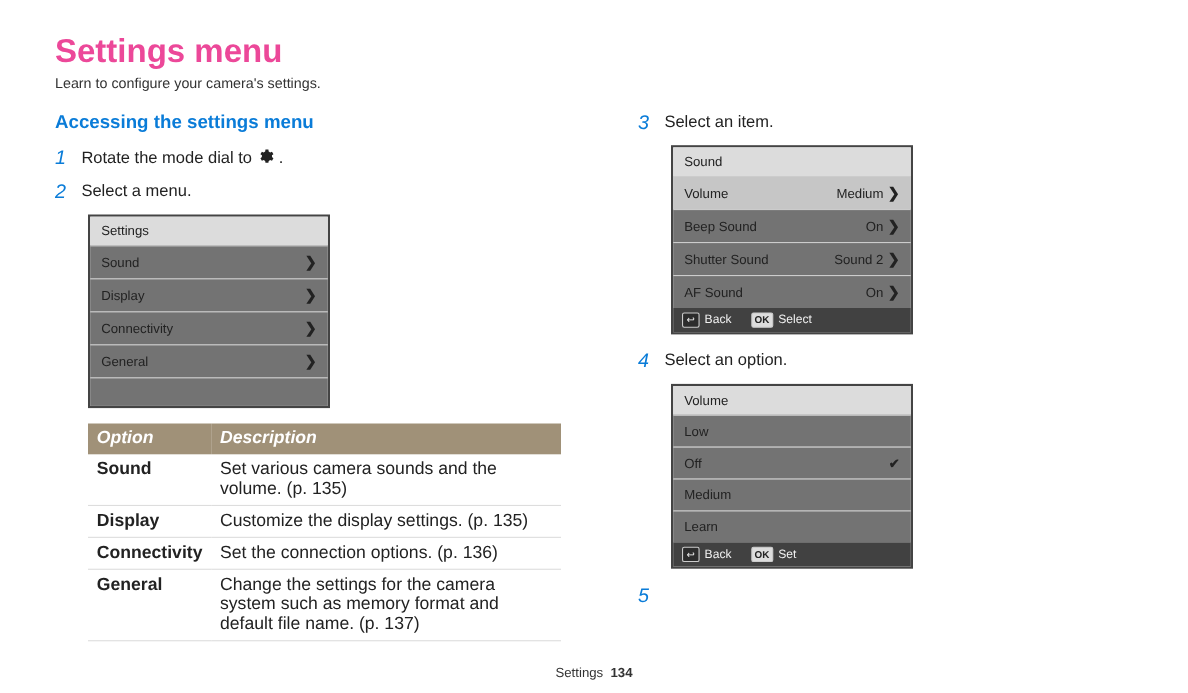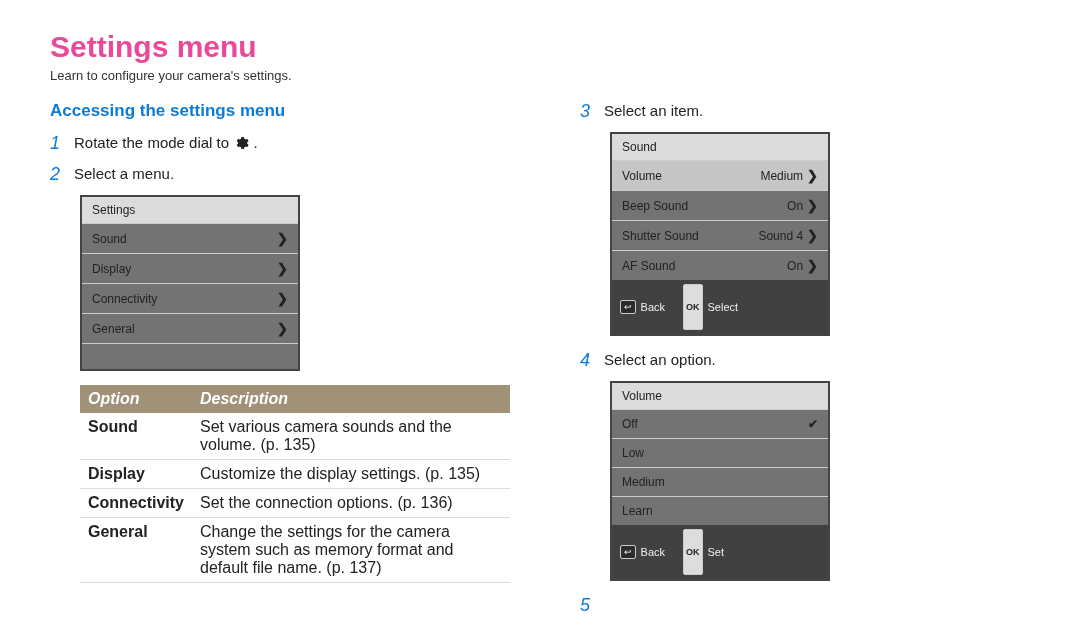--- a/index.html
+++ b/index.html
@@ -20,21 +20,21 @@
   .panel-header { background: #dcdcdc; padding: 6px 10px; color: #222; }
   .panel-row { display: flex; justify-content: space-between; align-items: center; padding: 7px 10px; border-top: 1px solid #ccc; background: #737373; }
   .panel-row.empty { height: 26px; }
   .panel-row .label { color: #222; }
   .panel-row .value { display: flex; align-items: center; gap: 4px; color: #222; }
   .chev { font-weight: 700; font-size: 13px; }
   .check { font-weight: 700; }
   .panel-footer { background: #414141; color: #f0f0f0; display: flex; padding: 4px 8px; font-size: 11px; gap: 18px; }
   .foot-item { display: flex; align-items: center; gap: 5px; }
   .foot-icon { display: inline-block; border: 1px solid #ccc; border-radius: 2px; padding: 0 3px; font-size: 9px; line-height: 12px; background: #2c2c2c; }
-  .foot-icon.ok { background: #ddd; color: #222; font-weight: 600; padding: 16px 2px; }
+  .foot-icon.ok { background: #ddd; color: #222; font-weight: 600; padding: 0 2px; }
   .panel-row.selected { background: #c6c6c6; }
 
   
   .desc-table { width: 430px; margin-left: 30px; border-collapse: collapse; font-size: 16px; }
   .desc-table th { background: #a09178; color: #fff; text-align: left; padding: 5px 8px; font-weight: 600; font-style: italic; }
   .desc-table td { padding: 5px 8px; vertical-align: top; border-bottom: 1px solid #ddd; }
   .desc-table td.opt { font-weight: 700; width: 95px; }
 
   .footer { position: absolute; bottom: 12px; left: 0; right: 0; text-align: center; font-size: 12px; color: #333; }
   .footer .pnum { font-weight: 700; }
@@ -139,21 +139,21 @@
         <div class="panel-row">
           <span class="label">Beep Sound</span>
           <span class="value">
               <span>On</span>
               <span class="chev">❯</span>
             </span>
         </div>
         <div class="panel-row">
           <span class="label">Shutter Sound</span>
           <span class="value">
-              <span>Sound 4</span>
+              <span>Sound 2</span>
               <span class="chev">❯</span>
             </span>
         </div>
         <div class="panel-row">
           <span class="label">AF Sound</span>
           <span class="value">
               <span>On</span>
               <span class="chev">❯</span>
             </span>
         </div>
@@ -170,27 +170,27 @@
       </div>
 
       <div class="step">
         <div class="step-num">4</div>
         <div class="step-text">Select an option.</div>
       </div>
 
       <div class="panel">
         <div class="panel-header">Volume</div>
         <div class="panel-row">
+          <span class="label">Low</span>
+        </div>
+        <div class="panel-row">
           <span class="label">Off</span>
           <span class="check">✔</span>
         </div>
         <div class="panel-row">
-          <span class="label">Low</span>
-        </div>
-        <div class="panel-row">
           <span class="label">Medium</span>
         </div>
         <div class="panel-row">
           <span class="label">Learn</span>
         </div>
         <div class="panel-footer">
           <span class="foot-item">
               <span class="foot-icon">↩</span>
               <span>Back</span>
             </span>
@@ -201,13 +201,16 @@
         </div>
       </div>
 
       <div class="step">
         <div class="step-num">5</div>
       </div>
 
     </div>
   </div>
 
+  <div class="footer">
+    <span>Settings</span>&nbsp;&nbsp;<span class="pnum">134</span>
+  </div>
 </div>
 
 </body></html>

